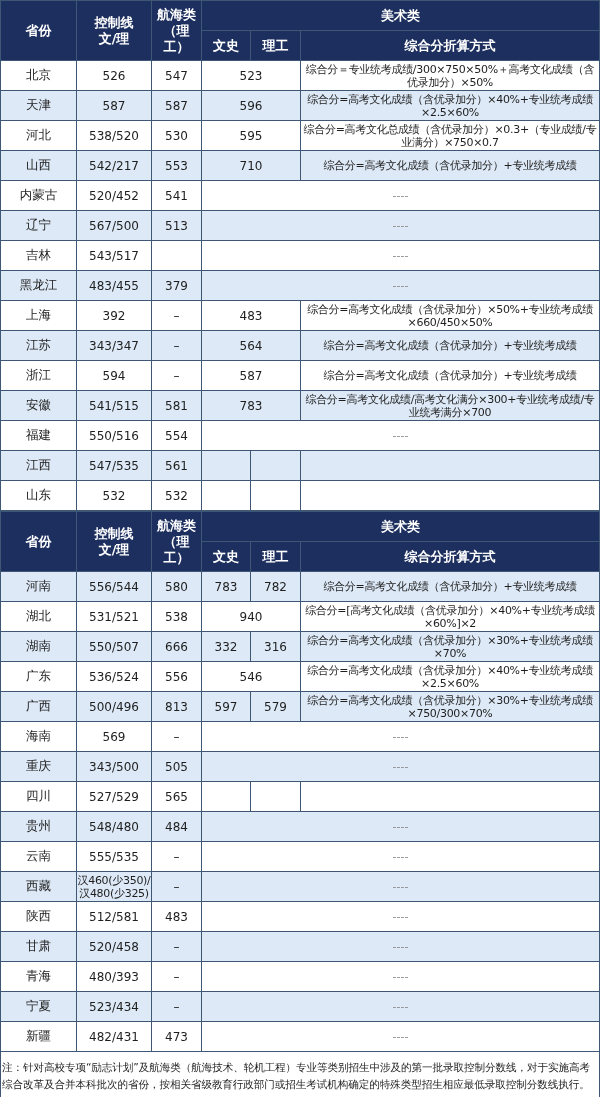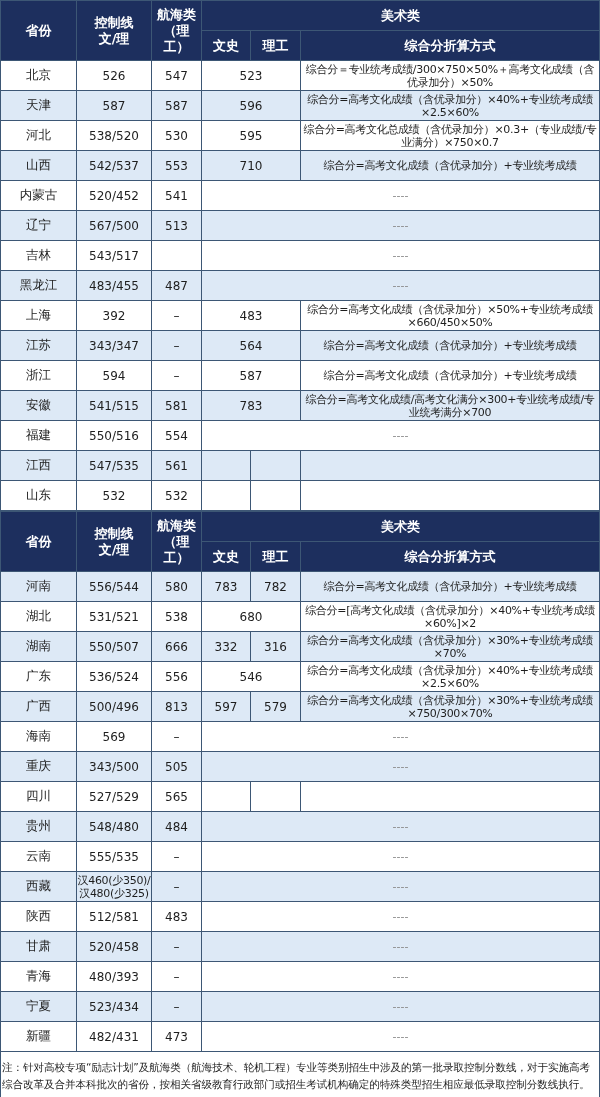--- a/index.html
+++ b/index.html
@@ -72,21 +72,21 @@
   <tr class="r w">
     <td class="prov">河北</td>
     <td>538/520</td>
     <td>530</td>
     <td colspan="2">595</td>
     <td class="formula">综合分=高考文化总成绩（含优录加分）×0.3+（专业成绩/专业满分）×750×0.7</td>
   </tr>
 
   <tr class="r b">
     <td class="prov">山西</td>
-    <td>542/537</td>
+    <td>542/217</td>
     <td>553</td>
     <td colspan="2">710</td>
     <td class="formula">综合分=高考文化成绩（含优录加分）+专业统考成绩</td>
   </tr>
 
   <tr class="r w">
     <td class="prov">内蒙古</td>
     <td>520/452</td>
     <td>541</td>
     <td colspan="3" class="dash">----</td>
@@ -102,21 +102,21 @@
   <tr class="r w">
     <td class="prov">吉林</td>
     <td>543/517</td>
     <td></td>
     <td colspan="3" class="dash">----</td>
   </tr>
 
   <tr class="r b">
     <td class="prov">黑龙江</td>
     <td>483/455</td>
-    <td>487</td>
+    <td>379</td>
     <td colspan="3" class="dash">----</td>
   </tr>
 
   <tr class="r w">
     <td class="prov">上海</td>
     <td>392</td>
     <td>–</td>
     <td colspan="2">483</td>
     <td class="formula">综合分=高考文化成绩（含优录加分）×50%+专业统考成绩×660/450×50%</td>
   </tr>
@@ -206,21 +206,21 @@
     <td>580</td>
     <td>783</td>
     <td>782</td>
     <td class="formula">综合分=高考文化成绩（含优录加分）+专业统考成绩</td>
   </tr>
 
   <tr class="r w">
     <td class="prov">湖北</td>
     <td>531/521</td>
     <td>538</td>
-    <td colspan="2">680</td>
+    <td colspan="2">940</td>
     <td class="formula">综合分=[高考文化成绩（含优录加分）×40%+专业统考成绩×60%]×2</td>
   </tr>
 
   <tr class="r b">
     <td class="prov">湖南</td>
     <td>550/507</td>
     <td>666</td>
     <td>332</td>
     <td>316</td>
     <td class="formula">综合分=高考文化成绩（含优录加分）×30%+专业统考成绩×70%</td>

